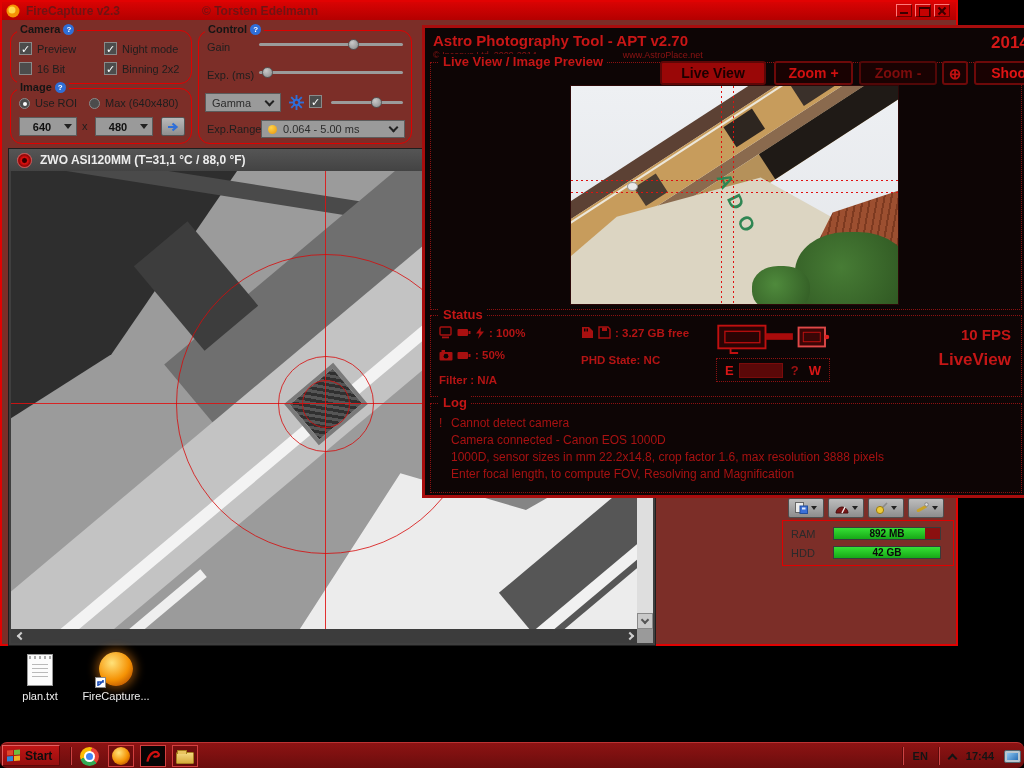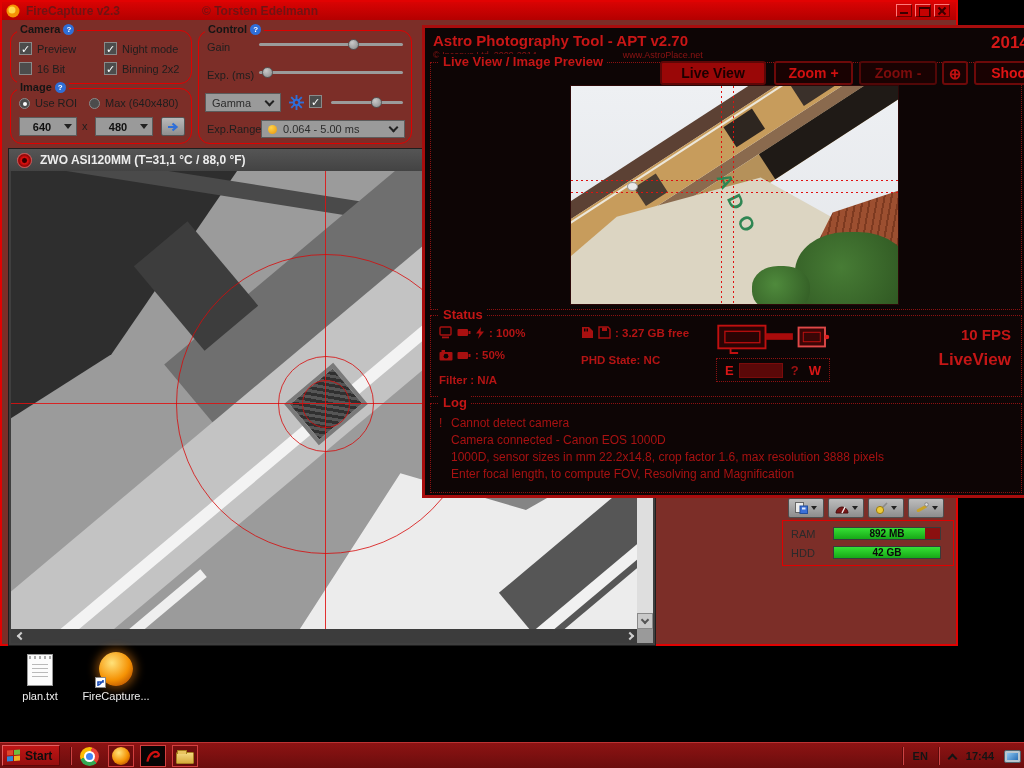--- a/index.html
+++ b/index.html
@@ -148,21 +148,21 @@
   .txtfile::after { content:""; position:absolute; left:4px; right:4px; top:9px; height:16px;
     background-image:repeating-linear-gradient(180deg,#b9b9b9 0 1px,transparent 1px 4px); }
   .fcball { width:34px; height:34px; margin:0 auto; border-radius:50%; position:relative;
     background:radial-gradient(circle at 38% 32%,#ffe27a,#f59204 55%,#a33c00 95%);
     box-shadow:0 0 10px 3px rgba(255,140,20,.45); }
   .shortcut { position:absolute; left:-4px; bottom:-2px; width:11px; height:11px; background:#fff;
     border:1px solid #888; display:flex; align-items:center; justify-content:center; }
 
   
   .taskbar { position:absolute; left:0; bottom:0; width:1024px; height:26px;
-    background:linear-gradient(#8d1313,#6b0d0d); border-top:1px solid #b33; }
+    background:linear-gradient(#8d1313,#6b0d0d); border-top:1px solid #b33;border-radius:7px; }
   .startbtn { position:absolute; left:2px; top:2px; width:58px; height:21px;
     background:linear-gradient(#c01515,#950e0e); border:1px solid; border-color:#e46060 #5e0707 #5e0707 #e46060;
     display:flex; align-items:center; gap:4px; padding-left:4px; cursor:pointer; }
   .startbtn span { font-size:12px; font-weight:bold; color:#0d0d0d; }
   .winflag { width:14px; height:12px; display:grid; grid-template-columns:6px 6px; grid-template-rows:5px 5px; gap:1px; transform:skewY(-4deg); }
   .winflag i { display:block; }
   .tb-sep { position:absolute; top:4px; width:1px; height:18px; background:#5a0a0a; box-shadow:1px 0 0 #c44; }
   .qlbox { position:absolute; top:2px; width:26px; height:22px; border:1px solid #d34040;
     display:flex; align-items:center; justify-content:center; cursor:pointer; background:rgba(60,5,5,.25); }
   .chrome { width:19px; height:19px; border-radius:50%; position:relative; cursor:pointer;

